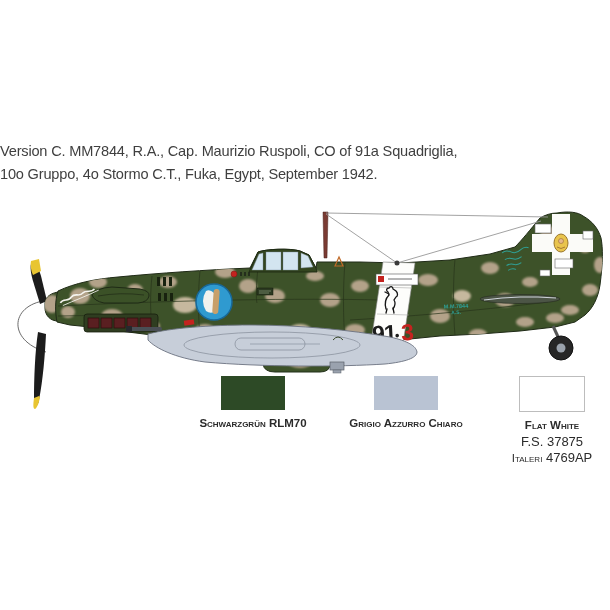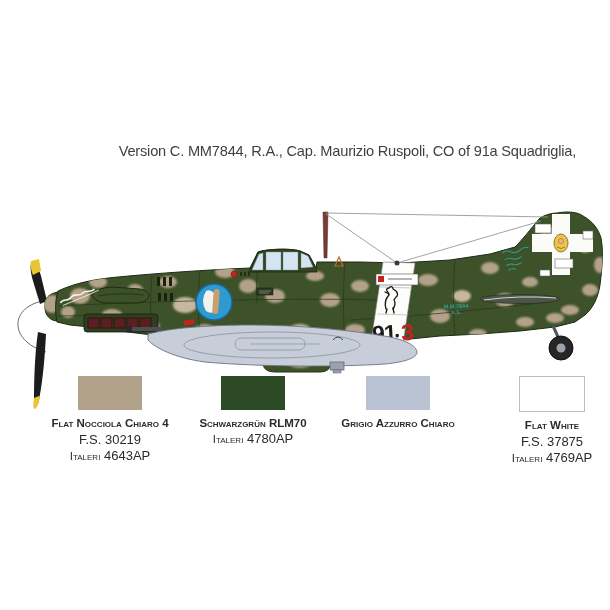--- a/index.html
+++ b/index.html
@@ -1,39 +1,40 @@
 <!DOCTYPE html>
 <html><head>
 <meta charset="utf-8">
 <style>
   html,body{margin:0;padding:0;background:#fff;}
   #page{position:relative;width:610px;height:610px;background:#ffffff;overflow:hidden;
         font-family:"Liberation Sans",sans-serif;}
   
-  .caption{position:absolute;left:16px;top:140px;width:560px;color:#3f3f3f;
-           font-size:14.6px;line-height:23px;letter-spacing:-0.2px;font-weight:500;text-align:right;}
+  .caption{position:absolute;left:0;top:140px;width:560px;color:#3f3f3f;
+           font-size:14.6px;line-height:23px;letter-spacing:-0.2px;font-weight:500;}
   
   #plane{position:absolute;left:0;top:0;width:610px;height:610px;pointer-events:none;}
   
   .swatch{position:absolute;top:376px;width:150px;text-align:center;color:#2b2b2b;}
   .swatch .box{width:64px;height:34px;margin:0 auto;}
   .swatch .name{margin-top:7px;font-weight:bold;font-size:11.5px;
                 font-variant:small-caps;letter-spacing:0px;line-height:13px;}
   .swatch .fs{font-size:13px;margin-top:2px;line-height:15px;}
   .swatch .it{font-size:13px;margin-top:1px;line-height:15px;}
   .swatch .it .brand{font-variant:small-caps;font-size:11.5px;}
-  .s1{left:35px}.s2{left:178px}.s3{left:323px}.s4{left:477px}
+  .s1{left:35px}.s2{left:178px}.s3{left:331px}.s4{left:477px}
 </style>
 </head>
 <body>
 
 <div id="page">
 
   <div class="caption">
     <div>Version C. MM7844, R.A., Cap. Maurizio Ruspoli, CO of 91a Squadriglia,</div>
+    <div>10o Gruppo, 4o Stormo C.T., Fuka, Egypt, September 1942.</div>
   </div>
 
   <svg id="plane" viewBox="0 0 610 610">
     <defs>
       <filter id="soft" x="-20%" y="-20%" width="140%" height="140%">
         <feGaussianBlur stdDeviation="1.1"></feGaussianBlur>
       </filter>
       <clipPath id="fuseclip">
         <path d="M57,322 C55,312 55,300 58,291 C75,283 95,279 118,277
                  C160,273 205,270 250,268 L258,252 C266,249 290,248 300,251
@@ -260,31 +261,24 @@
     <rect x="126" y="326" width="6" height="6" fill="#26292d"></rect>
     <rect x="184" y="320" width="10" height="5" fill="#c4231f" transform="rotate(-8 189 322)"></rect>
 
     <g>
       <line x1="553" y1="326" x2="560" y2="341" stroke="#555" stroke-width="3"></line>
       <circle cx="561" cy="348" r="12" fill="#262626" stroke="#111" stroke-width="1"></circle>
       <circle cx="561" cy="348" r="4.5" fill="#9aa2ac"></circle>
     </g>
   </svg>
 
-  <div class="swatch s1">
-    <div class="box" style="background: rgb(178, 162, 140);"></div>
-    <div class="name">Flat Nocciola Chiaro 4</div>
-    <div class="fs">F.S. 30219</div>
-    <div class="it"><span class="brand">Italeri</span> <span>4643AP</span></div>
-  </div>
 
   <div class="swatch s2">
     <div class="box" style="background: rgb(45, 74, 38);"></div>
     <div class="name">Schwarzgrün RLM70</div>
-    <div class="it"><span class="brand">Italeri</span> <span>4780AP</span></div>
   </div>
 
   <div class="swatch s3">
     <div class="box" style="background: rgb(185, 195, 211);"></div>
     <div class="name">Grigio Azzurro Chiaro</div>
     <div class="it"><span class="brand"></span> <span></span></div>
   </div>
 
   <div class="swatch s4">
     <div class="box" style="background: rgb(255, 255, 255); border: 1px solid rgb(189, 189, 189);"></div>

